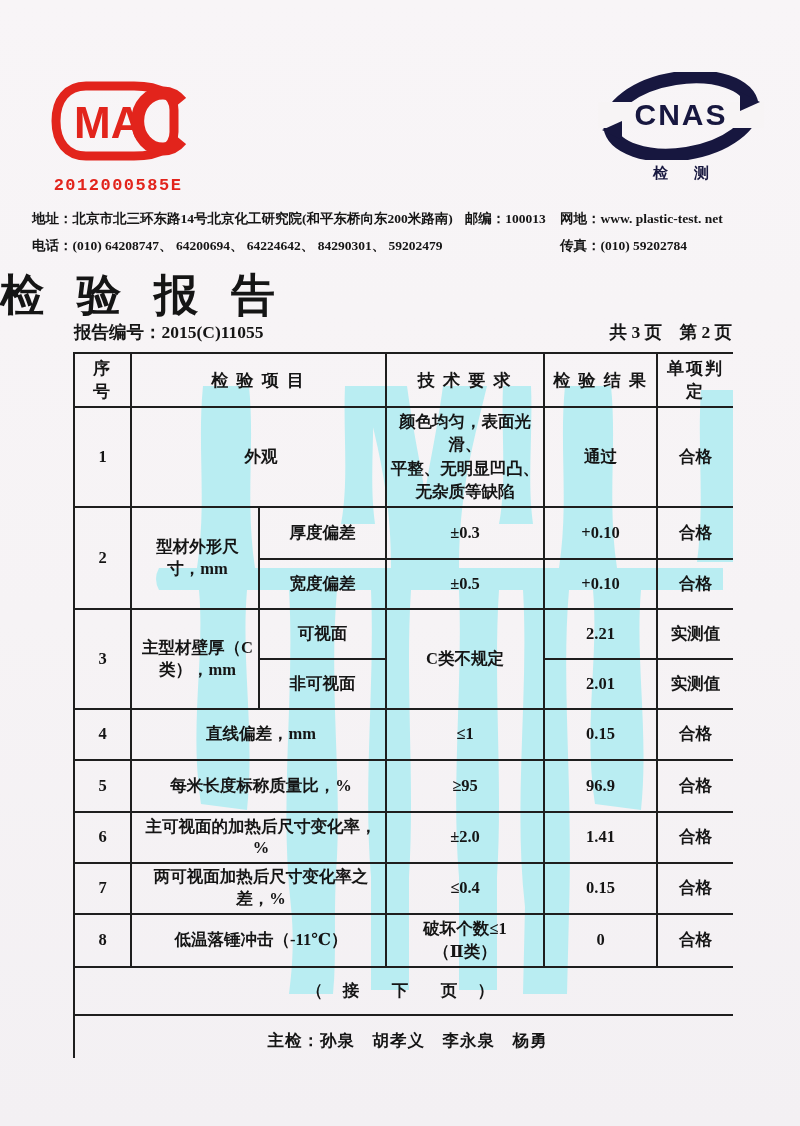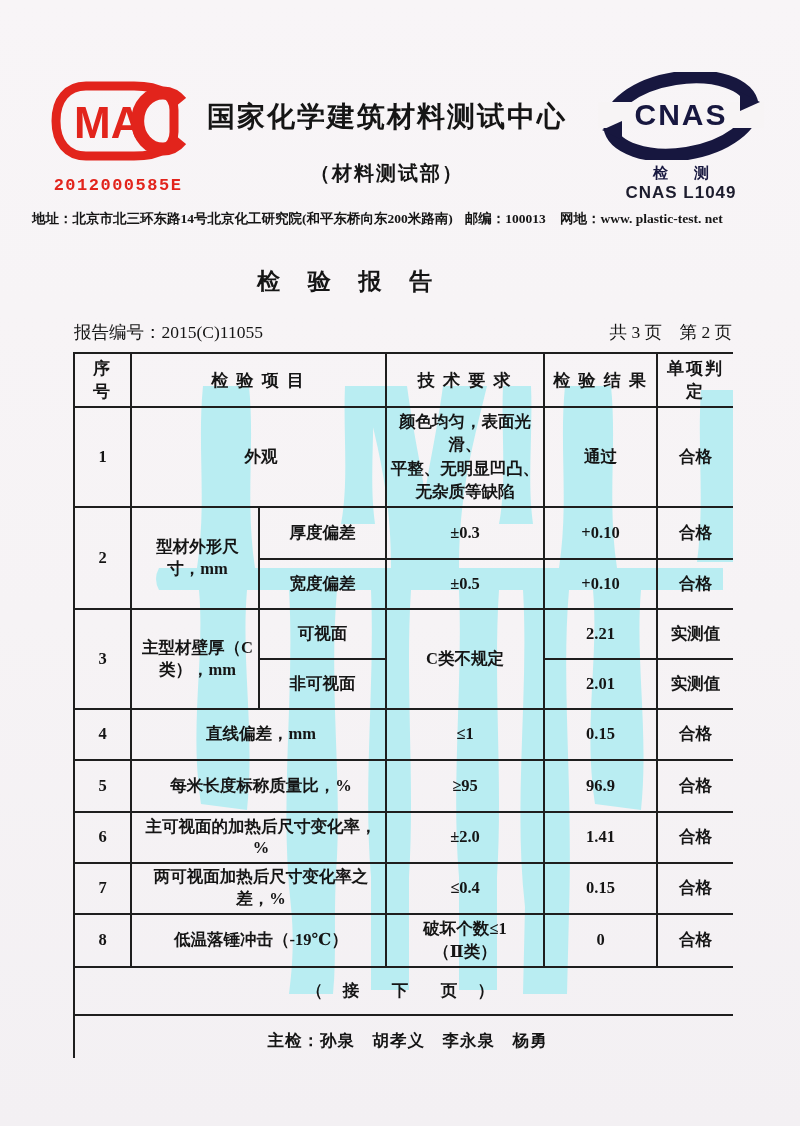--- a/index.html
+++ b/index.html
@@ -22,24 +22,24 @@
   .cnas-no  { font-size:17px; font-weight:bold; color:#1d1d2e; letter-spacing:1px;
               font-family:"Liberation Sans","DejaVu Sans",sans-serif; }
 
   
   .contact { position:absolute; left:32px; top:205px; width:724px; font-size:13.5px;
              font-weight:bold; line-height:27px; white-space:nowrap; }
   .c-left { display:inline-block; width:528px; }
   .c-zip-label { margin-left:12px; }
 
   
-  .report-title { position:absolute; top:266px; left:0; width:700px; text-align:center;
-                  font-size:23px; font-weight:bold; letter-spacing:11px; }
+  .report-title { position:absolute; top:266px; left:0; width:700px; text-align:left;
+                  font-size:44px; font-weight:bold; letter-spacing:11px; }
   .report-meta { position:absolute; top:320px; left:74px; width:658px; display:flex;
-                 justify-content:space-between; font-size:17.5px; font-weight:normal; }
+                 justify-content:space-between; font-size:17.5px; font-weight:bold; }
 
   
   .table-wrap { position:absolute; left:73px; top:352px; width:660px; height:706px; overflow:hidden; }
   .wm { position:absolute; left:0; top:0; }
   table.report { position:relative; z-index:1; width:660px; height:706px;
                  border-collapse:collapse; table-layout:fixed; font-weight:bold; }
   .report th, .report td { border:2px solid #1e1e1e; padding:2px 3px; text-align:center;
                  font-size:16.5px; background:transparent; vertical-align:middle; }
   .report th { font-size:17px; letter-spacing:2px; font-weight:bold; }
   .item-cell { text-align:right; padding-left:8px !important; }
@@ -55,40 +55,38 @@
 
   <div class="cma">
     <svg width="136" height="82" viewBox="0 0 136 82">
       <path d="M 36,6 H 84 C 112,6 124,16 124,30 V 52 C 124,66 112,76 84,76 H 36 C 17,76 6,62 6,41 C 6,20 17,6 36,6 Z" fill="none" stroke="#e2241c" stroke-width="9"></path>
       <text x="24" y="58" font-size="44" font-weight="bold" fill="#e2241c" font-family="Liberation Sans, DejaVu Sans, sans-serif">MA</text>
       <path d="M 131,22 A 25,28 0 1 0 131,60" fill="none" stroke="#e2241c" stroke-width="13"></path>
     </svg>
     <div class="cma-no">2012000585E</div>
   </div>
 
-  <div class="org">
-    <div class="org-title">国家化学建筑材料测试中心</div>
-    <div class="org-dept">（材料测试部）</div>
-  </div>
 
   <div class="cnas">
     <svg width="166" height="88" viewBox="0 0 166 88">
       <ellipse cx="83" cy="44" rx="72" ry="38" transform="rotate(-9 83 44)" fill="none" stroke="#17173f" stroke-width="13"></ellipse>
       <rect x="-4" y="30" width="174" height="26" fill="#f7f4f5"></rect>
       <polygon points="142,20 162,30 142,39" fill="#17173f"></polygon>
       <polygon points="24,68 4,58 24,49" fill="#17173f"></polygon>
       <text x="83" y="53" font-size="30" font-weight="bold" fill="#17173f" text-anchor="middle" letter-spacing="2" font-family="Liberation Sans, DejaVu Sans, sans-serif">CNAS</text>
     </svg>
     <div class="cnas-sub">检测</div>
-    <div class="cnas-no">CNAS L1049</div>
   </div>
 
   <div class="contact">
     <div>
       <span class="c-left"><span>地址：</span><span>北京市北三环东路14号北京化工研究院(和平东桥向东200米路南)</span><span class="c-zip-label">邮编：</span><span>100013</span></span><span>网地：</span><span>www. plastic-test. net</span>
+    </div>
+    <div>
+      <span class="c-left"><span>电话：</span><span>(010) 64208747、  64200694、  64224642、  84290301、  59202479</span></span><span>传真：</span><span>(010) 59202784</span>
     </div>
   </div>
 
   <div class="report-title">检 验 报 告</div>
   <div class="report-meta">
     <span><span>报告编号：</span><span>2015(C)11055</span></span>
     <span>共 3 页　第 2 页</span>
   </div>
 
   <div class="table-wrap">
@@ -186,21 +184,21 @@
       </tr>
       <tr style="height:51px">
         <td>7</td>
         <td colspan="2" class="item-cell">两可视面加热后尺寸变化率之差，%</td>
         <td>≤0.4</td>
         <td>0.15</td>
         <td>合格</td>
       </tr>
       <tr style="height:51px">
         <td>8</td>
-        <td colspan="2" class="item-cell">低温落锤冲击（-19℃）</td>
+        <td colspan="2" class="item-cell">低温落锤冲击（-11℃）</td>
         <td class="prewrap">破坏个数≤1
 （Ⅱ类）</td>
         <td>0</td>
         <td>合格</td>
       </tr>
       <tr style="height:48px">
         <td colspan="6" class="continue-cell">（ 接　下　页 ）</td>
       </tr>
       <tr style="height:52px">
         <td colspan="6" class="inspector-cell"><span>主检：</span><span>孙泉　胡孝义　李永泉　杨勇</span></td>

